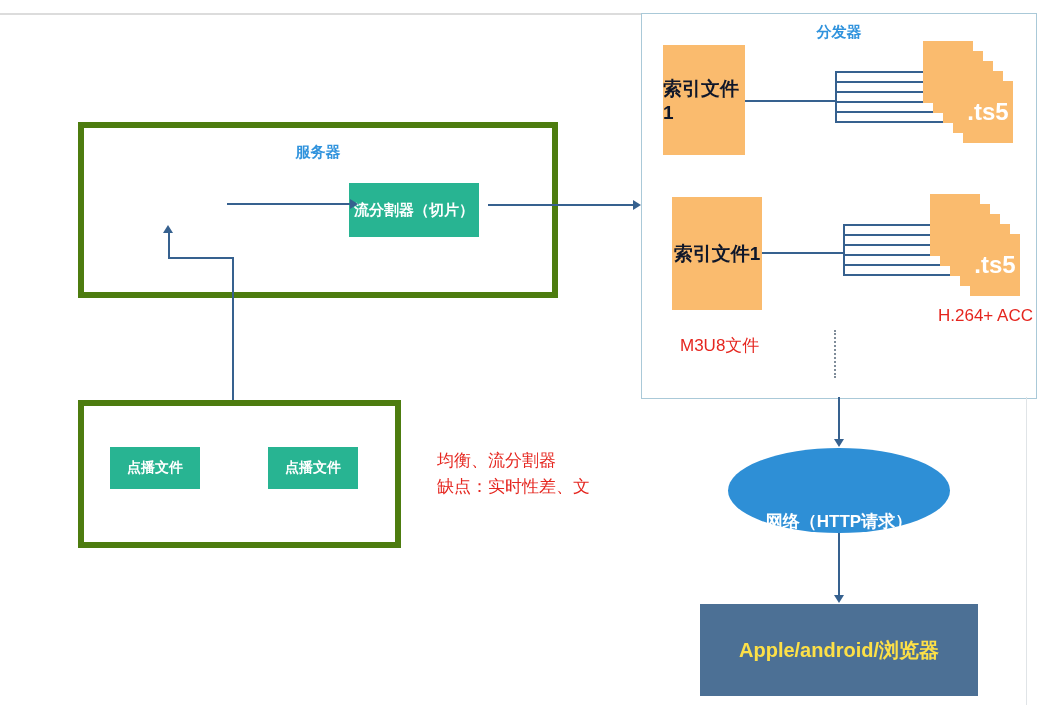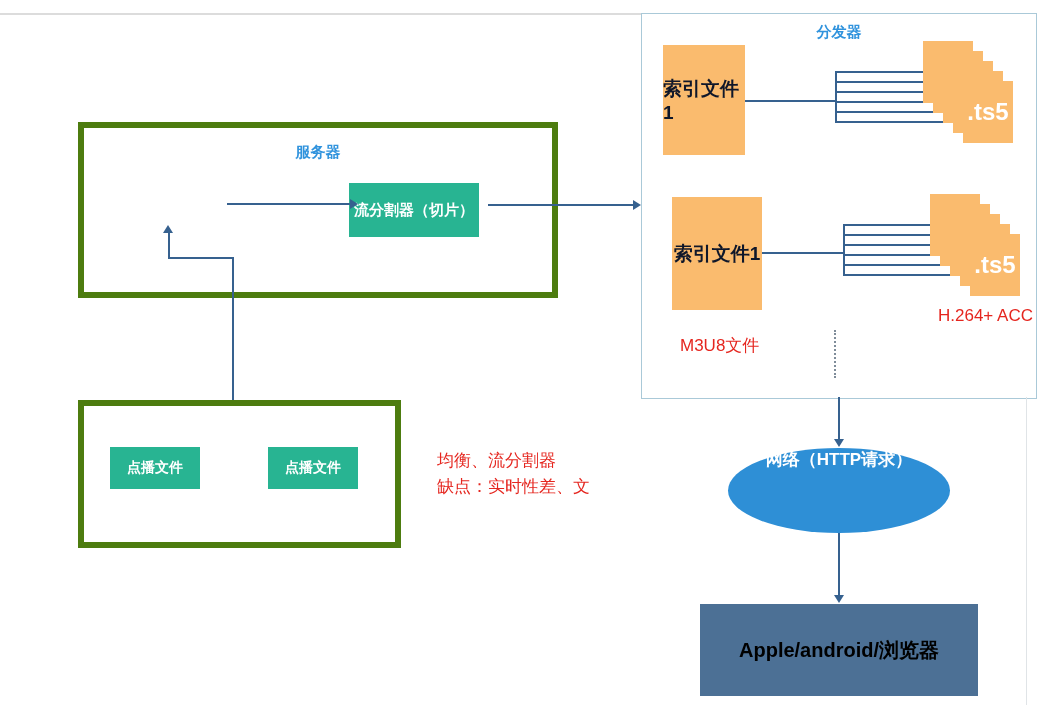--- a/index.html
+++ b/index.html
@@ -83,23 +83,23 @@
   .card.c2{left:10px;top:10px;}
   .card.c3{left:20px;top:20px;}
   .card.c4{left:30px;top:30px;}
   .card.c5{left:40px;top:40px;display:flex;align-items:center;justify-content:center;}
   .ts-label{color:#fff;font-weight:bold;font-size:24px;}
 
   .dots{left:834px;top:330px;height:48px;width:0;border-left:2px dotted #7f8c99;}
 
   
   .ellipse{left:728px;top:448px;width:222px;height:85px;background:#2e8fd6;border-radius:50%;
-           display:flex;align-items:flex-start;justify-content:center;color:#fff;font-weight:bold;font-size:17px;}
+           display:flex;align-items:flex-end;justify-content:center;color:#fff;font-weight:bold;font-size:17px;}
   .client{left:700px;top:604px;width:278px;height:92px;background:#4c7095;
-          display:flex;align-items:center;justify-content:center;color:#000000;font-weight:bold;font-size:20px;}
+          display:flex;align-items:center;justify-content:center;color:#fde047;font-weight:bold;font-size:20px;}
   .page-line{left:1026px;top:397px;width:1px;height:308px;background:#e0e4e7;}
 </style>
 </head>
 <body>
 
 <div class="canvas">
 
   <div class="abs top-line"></div>
 
   <div class="abs group-box server-box">

